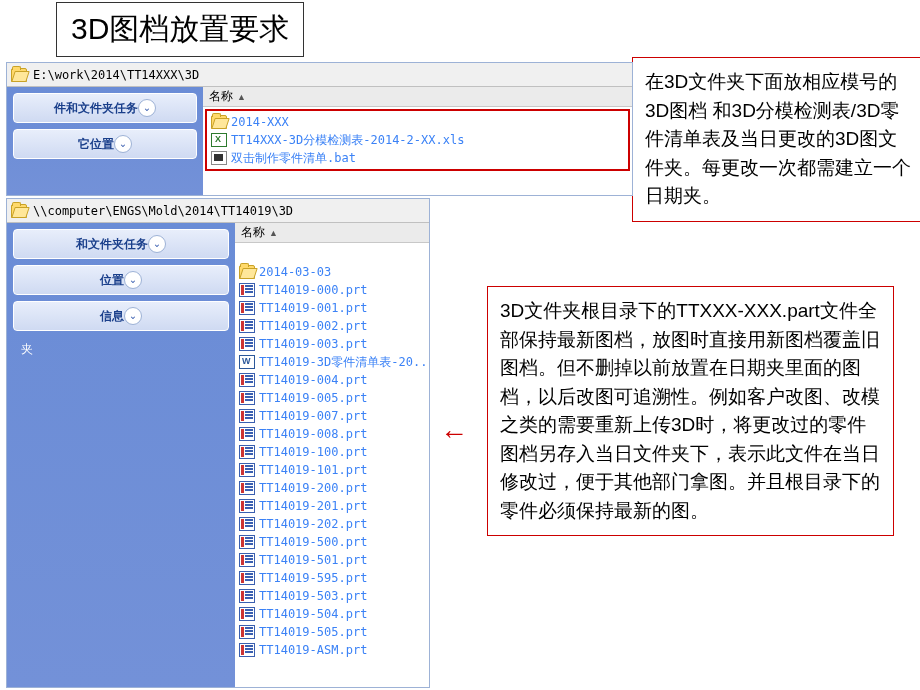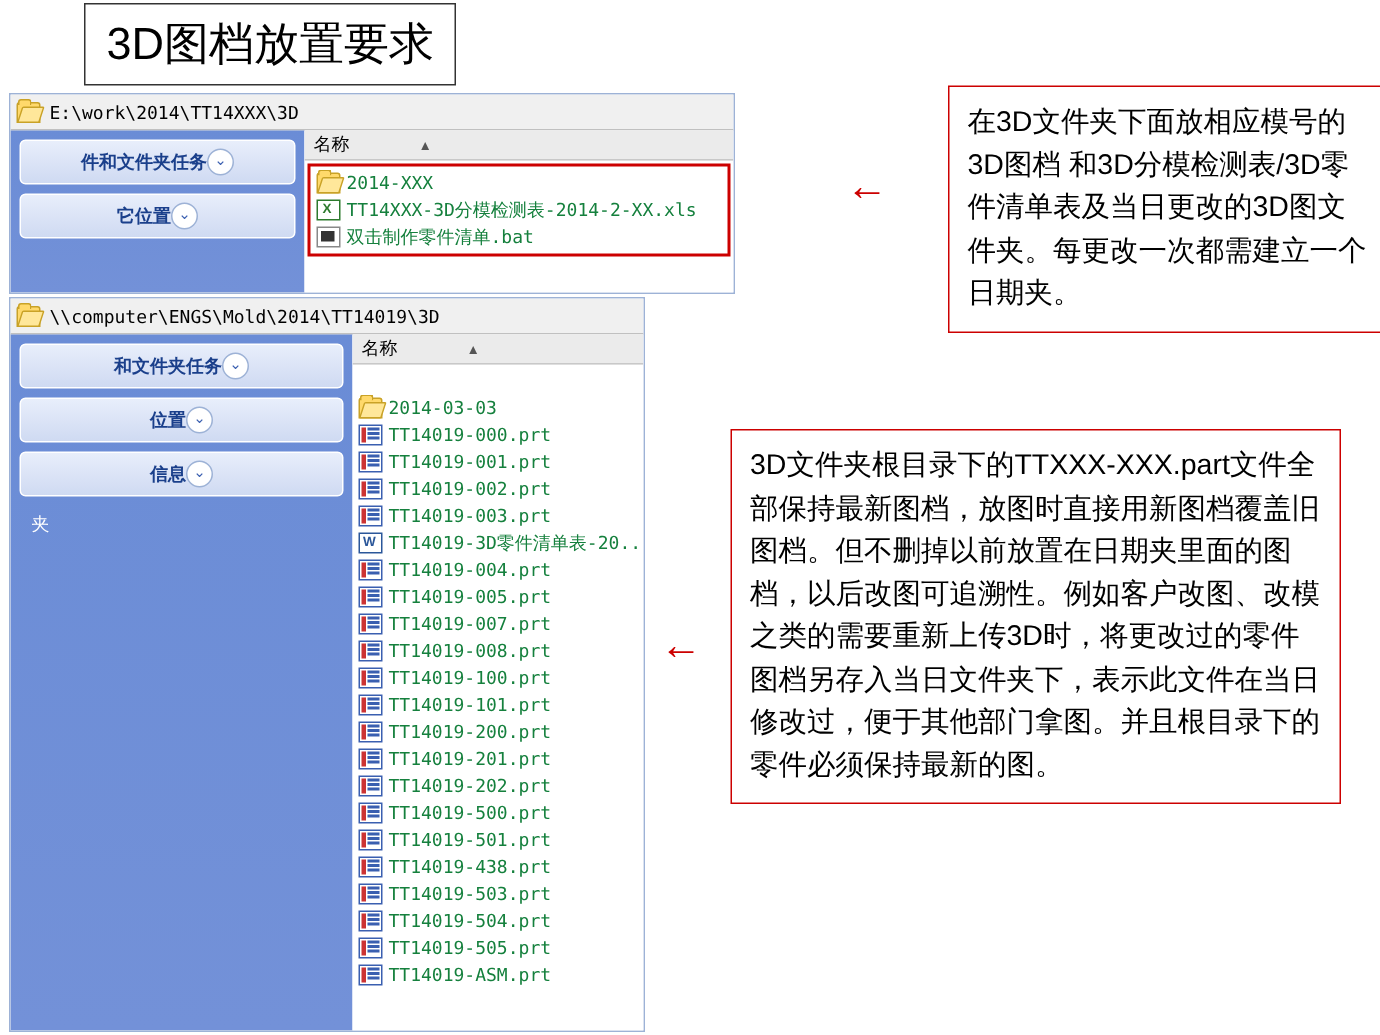--- a/index.html
+++ b/index.html
@@ -9,44 +9,44 @@
 
   .annot-box { position: absolute; border: 1.5px solid #c00; padding: 10px 12px; font-size: 19px; line-height: 1.5; background: #fff; }
   .annot1 { left: 632px; top: 57px; width: 297px; }
   .annot2 { left: 487px; top: 286px; width: 407px; }
 
   .arrow { position: absolute; color: #c00; font-size: 28px; font-weight: bold; }
   .arrow1 { left: 564px; top: 108px; }
   .arrow2 { left: 440px; top: 414px; }
 
   .win { position: absolute; border: 1px solid #9db2d6; background: #fff; overflow: hidden; }
-  .win1 { left: 6px; top: 62px; width: 484px; height: 134px; }
+  .win1 { left: 6px; top: 62px; width: 627px; height: 134px; }
   .win2 { left: 6px; top: 198px; width: 424px; height: 490px; }
 
   .addrbar { background: #f0f0f0; border-bottom: 1px solid #c0c0c0; padding: 2px 4px; display: flex; align-items: center; height: 24px; }
   .addr-icon { width: 16px; height: 14px; background: #ffd96b; border: 1px solid #c9a227; border-radius: 2px 2px 0 0; margin-right: 6px; flex-shrink: 0; position: relative; }
   .addr-icon::before { content:""; position:absolute; left:0; top:-3px; width:7px; height:3px; background:#ffd96b; border:1px solid #c9a227; border-bottom:none; border-radius:2px 2px 0 0; }
   .addr-icon.open::after { content:""; position:absolute; left:1px; top:2px; right:-2px; bottom:-1px; background:#ffe79a; border:1px solid #c9a227; border-radius:1px; transform: skewX(-18deg); }
   .addr-text { font-family: "SimSun", monospace; font-size: 12px; color: #000; }
 
   .win-body { display: flex; height: calc(100% - 24px); }
   .sidebar { width: 196px; background: #6e8fd8; background: linear-gradient(to bottom,#6a8cd6,#7391d8); flex-shrink: 0; }
   .sidebar.narrow { width: 228px; }
   .task-panel { background: linear-gradient(to bottom,#e8eefb,#cfdaf2); border: 1px solid #fff; border-radius: 4px; margin: 6px; padding: 5px 8px; display: flex; justify-content: center; align-items: center; }
   .task-panel .label { font-family: "SimSun", sans-serif; font-size: 12px; font-weight: bold; color: #1a3f8b; }
   .task-chevron { width: 18px; height: 18px; border: 1px solid #9db2d6; border-radius: 50%; background: #fff; display: flex; align-items: center; justify-content: center; color: #3a5fb0; font-size: 10px; line-height: 1; }
   .task-plain { margin: 6px; padding: 4px 8px; font-family:"SimSun"; font-size:12px; color:#fff; }
 
   .list-area { flex: 1; background: #fff; overflow: hidden; display:flex; flex-direction:column; }
-  .list-header { background: #ebebeb; border-bottom: 1px solid #c8c8c8; height: 20px; display: flex; align-items: center; padding: 0 6px; font-family: "SimSun"; font-size: 12px; color: #000; flex-shrink:0;gap:42px; }
+  .list-header { background: #ebebeb; border-bottom: 1px solid #c8c8c8; height: 20px; display: flex; align-items: center; padding: 0 6px; font-family: "SimSun"; font-size: 12px; color: #000; flex-shrink:0; }
   .sort-tri { margin-left: 4px; font-size: 9px; color: #555; }
   .list-body { padding: 20px 0; overflow:hidden; }
   .list-body.boxed { border: 2px solid #c00; margin: 2px; padding: 2px 0; }
 
-  .file-row { display: flex; align-items: center; height: 18px; padding: 0 4px; font-family: "SimSun", monospace; font-size: 12px; color: #15803d; white-space: nowrap; }
+  .file-row { display: flex; align-items: center; height: 18px; padding: 0 4px; font-family: "SimSun", monospace; font-size: 12px; color: #3b82f6; white-space: nowrap; }
   .file-row .fname { margin-left: 4px; }
 
   .ico { width: 16px; height: 14px; flex-shrink: 0; display: inline-block; position: relative; }
   .ico.folder { background: #ffd96b; border: 1px solid #c9a227; border-radius: 2px 2px 0 0; }
   .ico.folder::before { content:""; position:absolute; left:0; top:-3px; width:7px; height:3px; background:#ffd96b; border:1px solid #c9a227; border-bottom:none; border-radius:2px 2px 0 0; }
   .ico.folder.open::after { content:""; position:absolute; left:1px; top:2px; right:-2px; bottom:-1px; background:#ffe79a; border:1px solid #c9a227; border-radius:1px; transform: skewX(-18deg); }
   .ico.xls { background:#fff; border:1px solid #2d7a2d; }
   .ico.xls::after { content:"X"; position:absolute; left:3px; top:0; font-size:9px; font-weight:bold; color:#2d7a2d; font-family:Arial; }
   .ico.bat { background:#fff; border:1px solid #888; }
   .ico.bat::after { content:""; position:absolute; left:2px; top:2px; width:9px; height:7px; background:#333; }
@@ -196,21 +196,21 @@
           <div class="file-row">
             <span class="ico prt"></span>
             <span class="fname">TT14019-500.prt</span>
           </div>
           <div class="file-row">
             <span class="ico prt"></span>
             <span class="fname">TT14019-501.prt</span>
           </div>
           <div class="file-row">
             <span class="ico prt"></span>
-            <span class="fname">TT14019-438.prt</span>
+            <span class="fname">TT14019-595.prt</span>
           </div>
           <div class="file-row">
             <span class="ico prt"></span>
             <span class="fname">TT14019-503.prt</span>
           </div>
           <div class="file-row">
             <span class="ico prt"></span>
             <span class="fname">TT14019-504.prt</span>
           </div>
           <div class="file-row">

